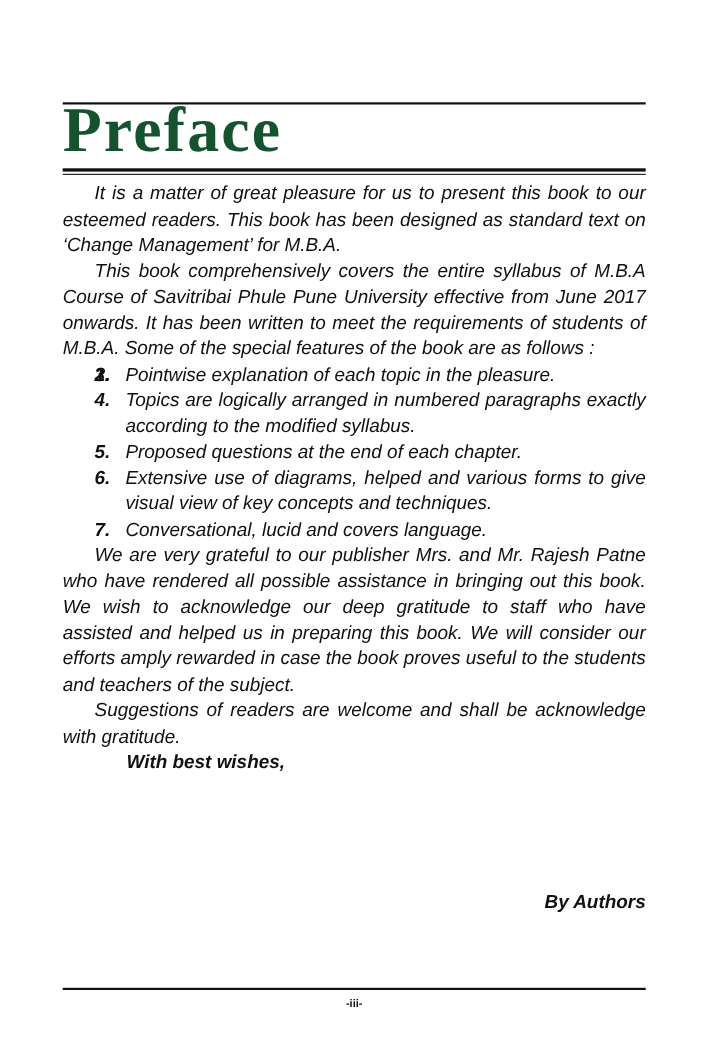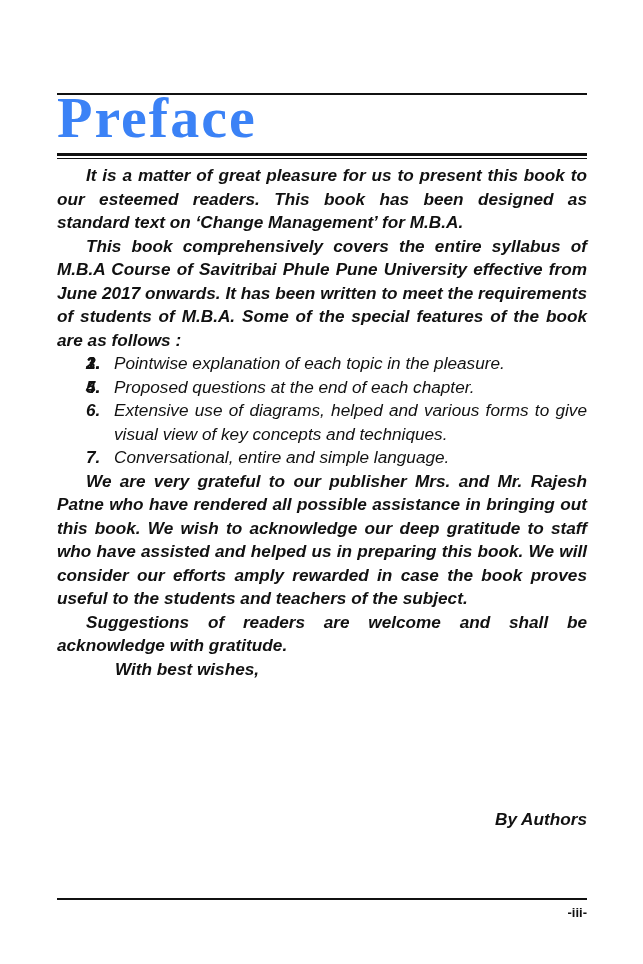--- a/index.html
+++ b/index.html
@@ -2,59 +2,59 @@
 <html><head>
 <meta charset="utf-8">
 <style>
   html, body { margin: 0; padding: 0; background: #ffffff; }
   body { width: 643px; height: 964px; position: relative; overflow: hidden; color: #111; }
   .page { position: absolute; left: 57px; top: 0; width: 530px; }
   .rule-top { position: absolute; left: 0; top: 93px; width: 530px; height: 2px; background: #111; }
   .title {
     position: absolute; left: 0; top: 86px;
     font-family: "Liberation Serif", serif; font-weight: bold;
-    font-size: 58px; line-height: 64px; letter-spacing: 2px; color: #3b82f6; margin: 0; text-align: right;
+    font-size: 58px; line-height: 64px; letter-spacing: 2px; color: #14532d; margin: 0; text-align: right;
   }
   .rule-double-thick { position: absolute; left: 0; top: 153px; width: 530px; height: 3px; background: #111; }
   .rule-double-thin { position: absolute; left: 0; top: 158px; width: 530px; height: 1px; background: #111; }
   .body {
     position: absolute; left: 0; top: 164px; width: 530px;
     font-family: "Liberation Sans", sans-serif; font-style: italic;
     font-size: 17.2px; line-height: 23.5px; color: #111;
   }
-  .body p { margin: 0; text-align: justify; text-indent: 29px; font-weight: bold; }
+  .body p { margin: 0; text-align: justify; text-indent: 29px; }
   .list { margin: 0; padding: 0; list-style: none; }
   .list li { position: relative; padding-left: 57px; text-align: justify; }
   .list li .num { position: absolute; left: 29px; top: 0; font-weight: bold; font-style: italic; }
   .wishes { margin: 0; padding-left: 29px; font-weight: bold; }
   .byline { position: absolute; right: 0; top: 808px; font-family: "Liberation Sans", sans-serif; font-weight: bold; font-style: italic; font-size: 17.2px; line-height: 23.5px; color: #111; }
   .rule-bottom { position: absolute; left: 0; top: 898px; width: 530px; height: 2px; background: #111; }
-  .page-number { position: absolute; left: 0; width: 530px; top: 903px; text-align: right; font-family: "Liberation Sans", sans-serif; font-weight: bold; font-size: 13px; line-height: 20px; color: #111; }
+  .page-number { position: absolute; left: 0; width: 530px; top: 903px; text-align: center; font-family: "Liberation Sans", sans-serif; font-weight: bold; font-size: 10px; line-height: 20px; color: #111; }
 </style>
 </head>
 <body>
 
 <div class="page">
   <div class="rule-top"></div>
   <h1 class="title">Preface</h1>
   <div class="rule-double-thick"></div>
   <div class="rule-double-thin"></div>
 
   <div class="body">
     <p>It is a matter of great pleasure for us to present this book to our esteemed readers. This book has been designed as standard text on ‘Change Management’ for M.B.A.</p>
     <p>This book comprehensively covers the entire syllabus of M.B.A Course of Savitribai Phule Pune University effective from June 2017 onwards. It has been written to meet the requirements of students of M.B.A. Some of the special features of the book are as follows :</p>
 
     <ul class="list">
       <li><span class="num">1.</span></li>
       <li><span class="num">2.</span></li>
       <li><span class="num">3.</span><span>Pointwise explanation of each topic in the pleasure.</span></li>
-      <li><span class="num">4.</span></li>
+      <li><span class="num">4.</span><span>Topics are logically arranged in numbered paragraphs exactly according to the  modified syllabus.</span></li>
       <li><span class="num">5.</span><span>Proposed questions at the end of each chapter.</span></li>
       <li><span class="num">6.</span><span>Extensive use of diagrams, helped and various forms to give visual view of key concepts and techniques.</span></li>
-      <li><span class="num">7.</span><span>Conversational, entire and simple language.</span></li>
+      <li><span class="num">7.</span><span>Conversational, lucid and covers language.</span></li>
     </ul>
 
     <p>We are very grateful to our publisher Mrs. and Mr. Rajesh Patne who have rendered all possible assistance in bringing out this book. We wish to acknowledge our deep gratitude to staff who have assisted and helped us in preparing this book. We will consider our efforts amply rewarded in case the book proves useful to the students and teachers of the subject.</p>
     <p>Suggestions of readers are welcome and shall be acknowledge with gratitude.</p>
     <p class="wishes">With best wishes,</p>
   </div>
 
   <div class="byline">By Authors</div>
   <div class="rule-bottom"></div>
   <div class="page-number">-iii-</div>

